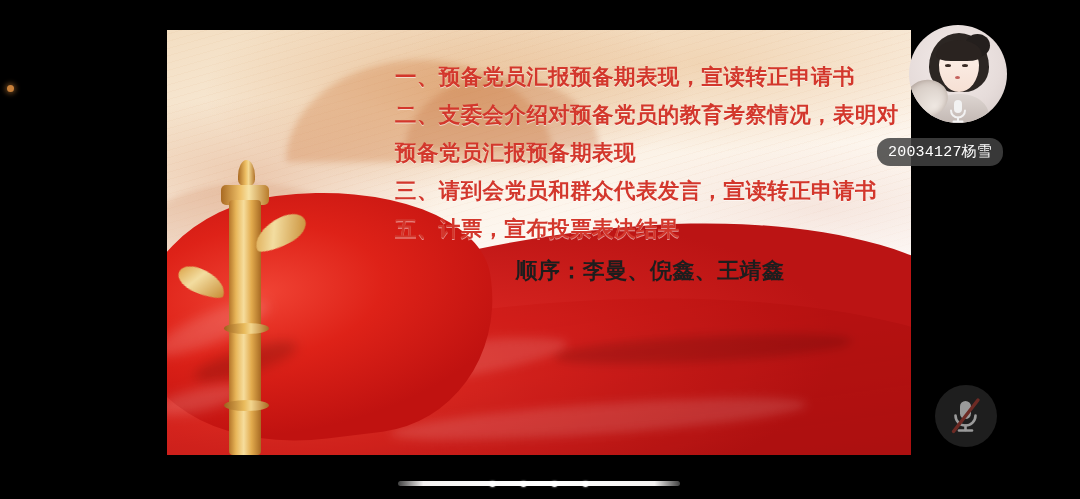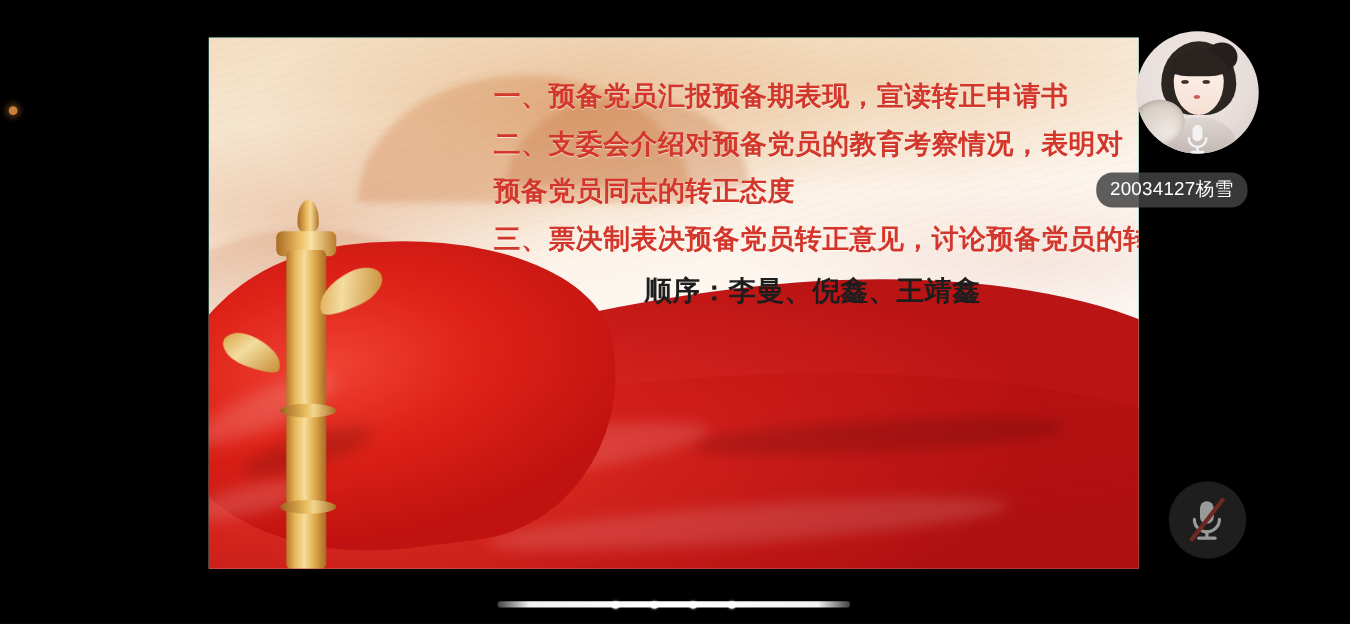--- a/index.html
+++ b/index.html
@@ -34,21 +34,21 @@
   }
 
   
   .slide {
     position: absolute;
     left: 167px;
     top: 30px;
     width: 744px;
     height: 425px;
     overflow: hidden;
-    background: #5eead4;
+    background: #bef264;
     text-decoration: underline;
   }
 
   
   .slide-bg {
     position: absolute;
     inset: 0;
     background:
       radial-gradient(ellipse 50% 36% at 38% 14%, rgba(214,140,74,0.40) 0%, rgba(214,140,74,0.0) 66%),
       radial-gradient(ellipse 40% 26% at 12% 34%, rgba(205,120,70,0.30) 0%, rgba(205,120,70,0) 70%),
@@ -315,21 +315,21 @@
   }
   .name-chip {
     position: absolute;
     left: -32px;
     top: 113px;
     padding: 4px 11px 5px 11px;
     background: rgba(66,66,66,0.85);
     border-radius: 13px;
     color: #ffffff;
     font-size: 15px;
-    font-family: Liberation Sans, sans-serif;
+    font-family: Liberation Mono, monospace;
     white-space: nowrap;
     letter-spacing: 0.2px;
     text-align: center;
   }
 
   
   .mute-btn {
     position: absolute;
     left: 935px;
     top: 385px;
@@ -427,22 +427,23 @@
     <div class="column-cap"></div>
     <div class="column"></div>
     <div class="column-wing wing-r"></div>
     <div class="column-wing wing-l"></div>
     <div class="column-ring ring-1"></div>
     <div class="column-ring ring-2"></div>
 
     <div class="slide-text">
       <div class="line">一、预备党员汇报预备期表现，宣读转正申请书</div>
       <div class="line">二、支委会介绍对预备党员的教育考察情况，表明对</div>
-      <div class="line">预备党员同志的转正态度</div>
-      <div class="line">三、票决制表决预备党员转正意见，讨论预备党员的转</div>
+      <div class="line">预备党员汇报预备期表现</div>
+      <div class="line">三、请到会党员和群众代表发言，宣读转正申请书</div>
+      <div class="line">五、计票，宣布投票表决结果</div>
       <div class="line dark">顺序：李曼、倪鑫、王靖鑫</div>
     </div>
   </div>
 
   <div class="self-tile">
     <div class="avatar">
       <div class="av-hair-back"></div>
       <div class="av-face"></div>
       <div class="av-bun"></div>
       <div class="av-fringe"></div>

